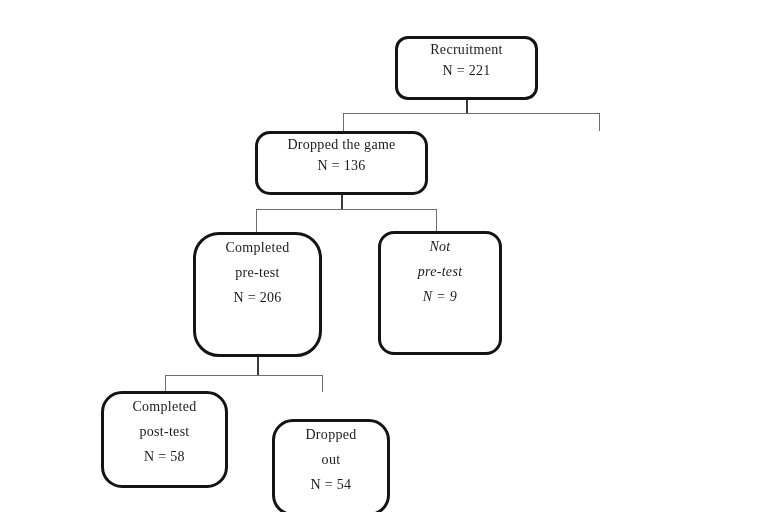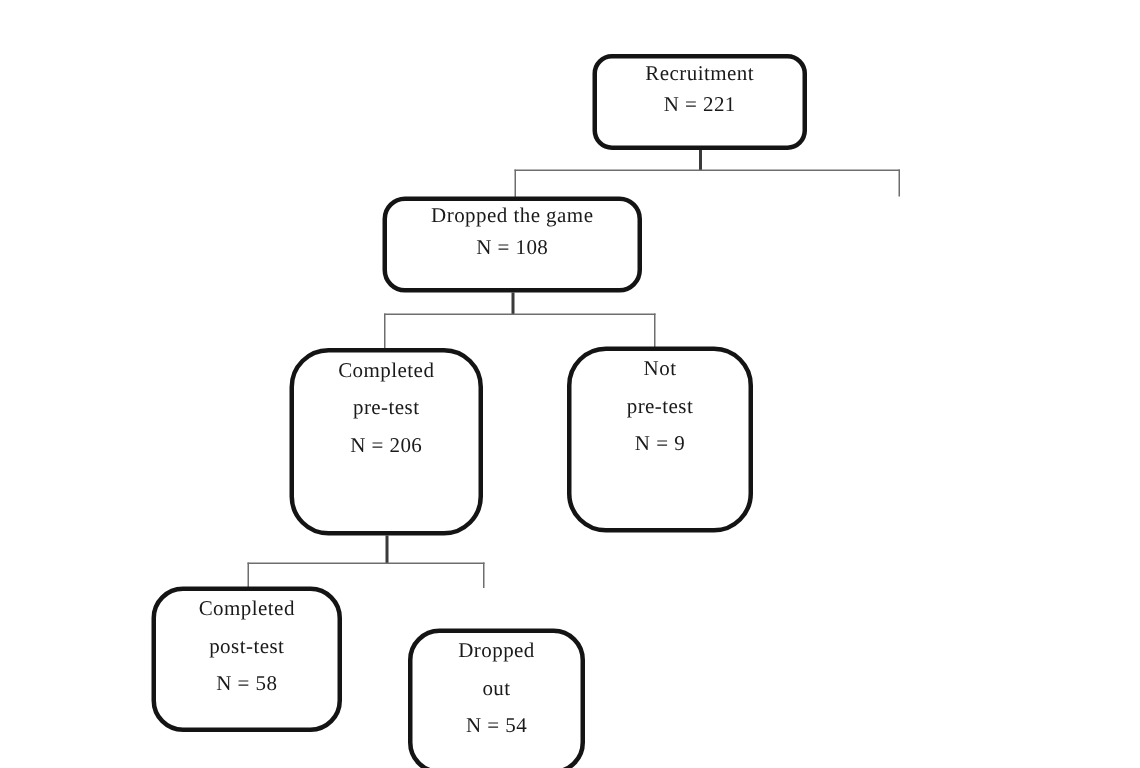--- a/index.html
+++ b/index.html
@@ -39,21 +39,21 @@
   }
   .node .line { display: block; white-space: nowrap; }
   .lh-sm .line { line-height: 21px; }
   .lh-lg .line { line-height: 25px; }
 
   
   #node-recruitment        { left: 395px; top: 36px;  width: 143px; height: 64px;  border-radius: 13px; }
   #node-started-game       { left: 255px; top: 131px; width: 173px; height: 64px;  border-radius: 15px; }
   #node-dropped-out-1      { left: 525px; top: 130px; width: 145px; height: 63px;  border-radius: 15px; }
   #node-completed-pretest  { left: 193px; top: 232px; width: 129px; height: 125px; border-radius: 26px; }
-  #node-not-completing     { left: 378px; top: 231px; width: 124px; height: 124px; border-radius: 26px; }
+  #node-not-completing     { left: 378px; top: 231px; width: 124px; height: 124px; border-radius: 16px; font-style: italic; }
   #node-completed-posttest { left: 101px; top: 391px; width: 127px; height: 97px;  border-radius: 21px; }
   #node-dropped-out-2      { left: 272px; top: 391px; width: 118px; height: 97px;  border-radius: 21px; margin-top: 28px; }
 
   .connector { position: absolute; background: var(--connector); }
   .connector.stub { background: var(--connector-dark); }
 
   
   #c-a-stub { left: 466px; top: 100px; width: 2px;   height: 14px; }
   #c-a-bar  { left: 343px; top: 113px; width: 257px; height: 1px; }
   #c-a-dl   { left: 343px; top: 113px; width: 1px;   height: 19px; }
@@ -91,21 +91,21 @@
   <div class="connector" id="c-c-dl"></div>
   <div class="connector" id="c-c-dr"></div>
 
   <div class="node lh-sm" id="node-recruitment">
     <span class="line">Recruitment</span>
     <span class="line">N = 221</span>
   </div>
 
   <div class="node lh-sm" id="node-started-game">
     <span class="line">Dropped the game</span>
-    <span class="line">N = 108</span>
+    <span class="line">N = 136</span>
   </div>
 
 
   <div class="node lh-lg" id="node-completed-pretest">
     <span class="line">Completed</span>
     <span class="line">pre-test</span>
     <span class="line">N = 206</span>
   </div>
 
   <div class="node lh-lg" id="node-not-completing">

